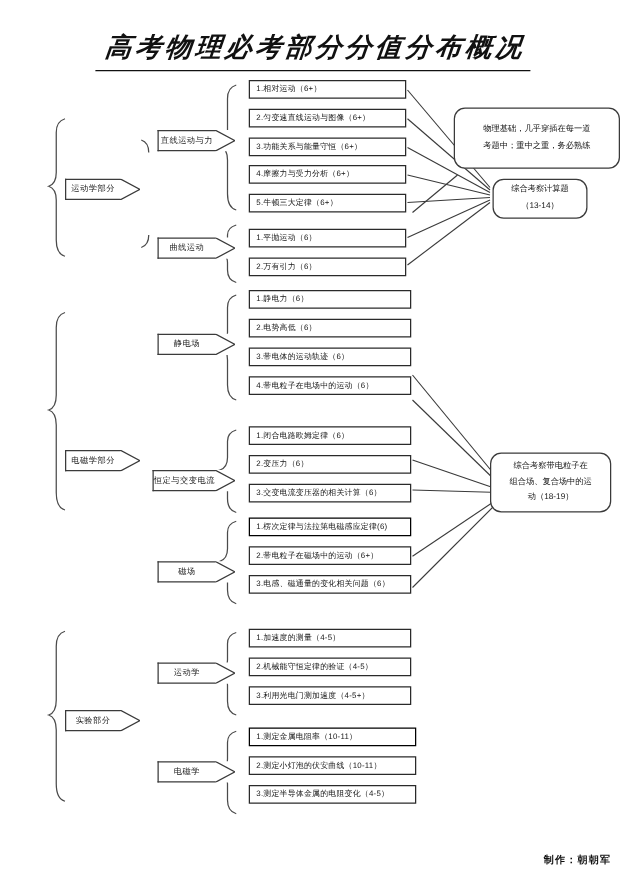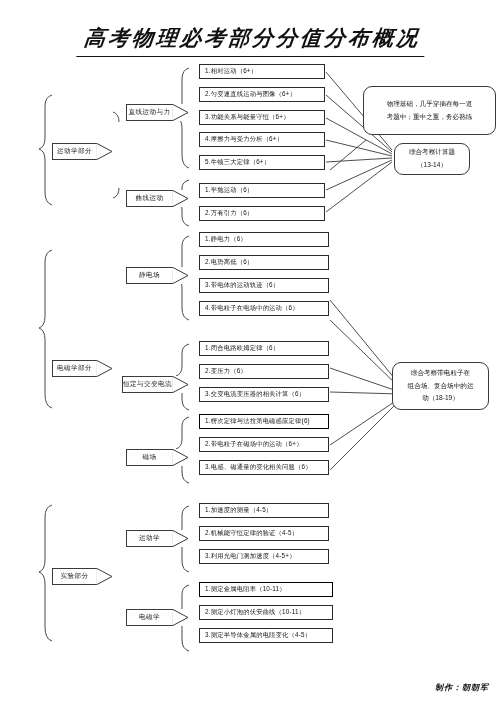--- a/index.html
+++ b/index.html
@@ -76,21 +76,21 @@
     color:#141414;
     display:flex;flex-direction:column;
     align-items:center;justify-content:center;
     text-align:center;
     padding:4px 6px;
   }
   .callout .ln{display:block;white-space:nowrap;}
 
   .credit{
     position:absolute;right:14px;bottom:18px;
-    font-size:8px;font-weight:700;letter-spacing:1px;color:#111;font-style:italic;
+    font-size:8px;font-weight:700;letter-spacing:1px;color:#111;
   }
 </style>
 </head>
 <body>
 
 <div class="canvas">
 
   <div class="title-wrap">
     <span class="title">高考物理必考部分分值分布概况</span>
   </div>

